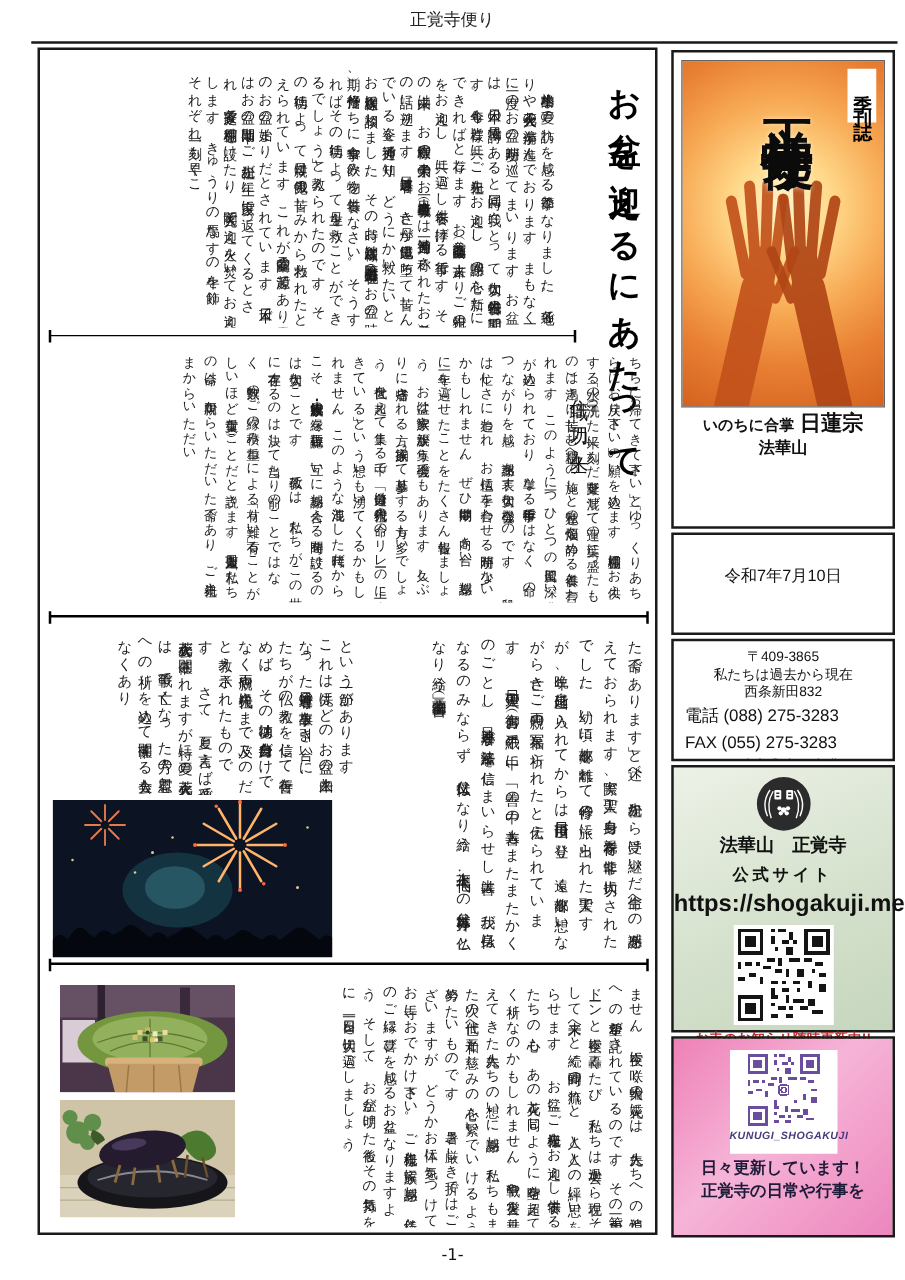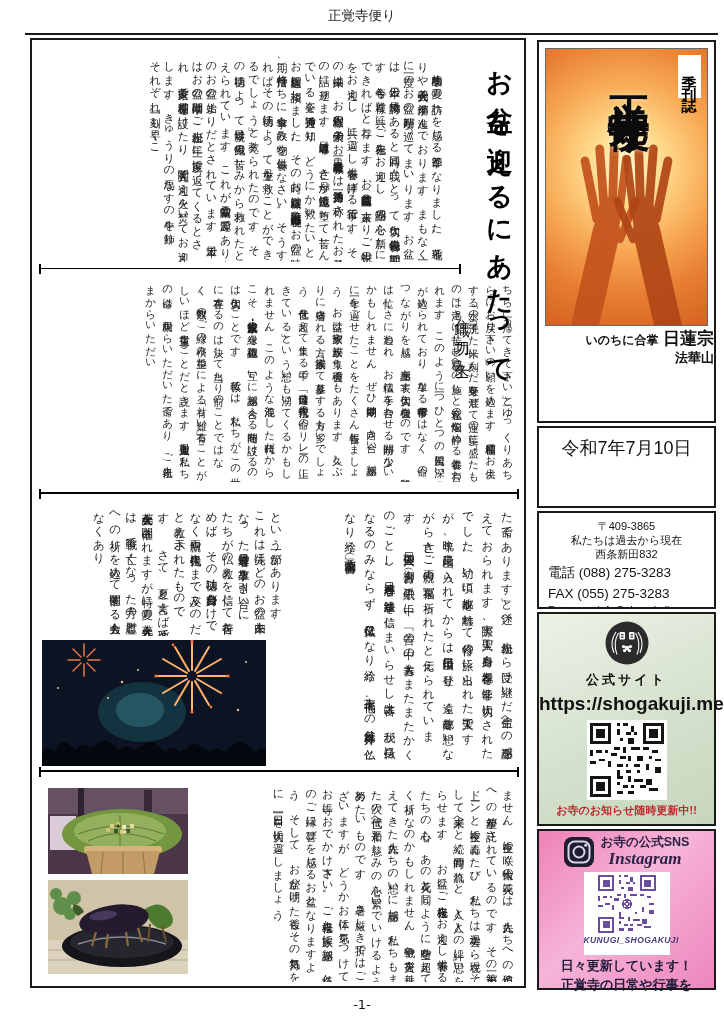--- a/index.html
+++ b/index.html
@@ -38,27 +38,27 @@
   .sbox{position:absolute;left:537px;width:179px;border:2px solid #1a1a1a;box-sizing:border-box;background:#fff;}
   #sbox-masthead{top:40px;height:383px;}
   .mast-img{position:relative;margin:6px 6px 2px 6px;height:276px;border:1px solid #666;overflow:hidden;
     background:radial-gradient(circle at 50% 42%,#fff6cf 0%,#ffd98a 22%,#f7a853 48%,#e87f33 72%,#d4621f 100%);}
   .mast-img svg{position:absolute;inset:0;width:100%;height:100%;}
   .mast-label{position:absolute;top:6px;right:6px;background:#fff;writing-mode:vertical-rl;font-weight:bold;
     font-size:15px;letter-spacing:11px;line-height:1;padding:9px 4px 1px 4px;color:#000;}
   .mast-title{position:absolute;top:14px;left:50%;transform:translateX(-46%);writing-mode:vertical-rl;
     font-family:"Liberation Serif",serif;font-weight:bold;font-size:42px;letter-spacing:5px;color:#0b0b0b;
     text-shadow:0 0 4px rgba(255,244,210,0.7);}
-  .mast-footer{text-align:right;margin-top:3px;line-height:1.2;}
+  .mast-footer{text-align:center;margin-top:3px;line-height:1.2;}
   .mf-tagline{font-size:12px;font-weight:bold;}
   .mf-denom{font-size:17px;font-weight:bold;}
   .mf-mountain{font-size:13px;font-weight:bold;margin-top:1px;}
   .mf-temple{font-size:25px;font-weight:bold;letter-spacing:10px;text-indent:10px;margin-top:2px;}
   #sbox-issue{top:426px;height:82px;text-align:center;}
-  .issue-date{font-size:18px;margin-top:8px;}
+  .issue-date{font-size:13px;margin-top:24px;}
   .issue-no{font-size:26px;font-weight:bold;margin-top:4px;letter-spacing:1px;}
   #sbox-contact{top:511px;height:98px;padding:6px 9px;overflow:hidden;}
   .c-small{font-size:11px;line-height:1.28;text-align:center;}
   .c-tel{font-size:13.5px;line-height:1.3;margin-top:3px;}
   .c-mail{font-size:10.5px;margin-top:2px;}
   #sbox-web{top:612px;height:214px;text-align:center;padding-top:6px;
     background:linear-gradient(155deg,#edf2e7 0%,#d5e1cd 55%,#c6d6bd 100%);}
   .crest{width:46px;height:46px;margin:0 auto;}
   .w-name{font-size:14.5px;font-weight:bold;margin-top:1px;}
   .w-label{font-size:13px;font-weight:bold;letter-spacing:3px;margin-top:5px;}
@@ -295,54 +295,41 @@
           <circle cx="25.4" cy="30.6" r="1.7"></circle>
       </g>
       <g fill="#2b2b2b">
         <rect x="17" y="14" width="2.5" height="1.2"></rect>
           <rect x="26.5" y="14" width="2.5" height="1.2"></rect>
         <rect x="17" y="16.5" width="2.5" height="1.2"></rect>
           <rect x="26.5" y="16.5" width="2.5" height="1.2"></rect>
       </g>
     </svg>
   </div>
+  <div class="w-name">法華山　正覚寺</div>
   <div class="w-label">公式サイト</div>
   <div class="w-url">https://shogakuji.me/</div>
   <div class="w-qr">
     <svg viewBox="0 0 25 25" shape-rendering="crispEdges">
       <g fill="#141414">
         <path d="M0,0h7v7H0z M18,0h7v7h-7z M0,18h7v7H0z"></path>
       </g>
       <g fill="#fff">
           <path d="M1,1h5v5H1z M19,1h5v5h-5z M1,19h5v5H1z"></path>
         </g>
       <g fill="#141414">
           <path d="M2,2h3v3H2z M20,2h3v3h-3z M2,20h3v3H2z"></path>
         </g>
       <path fill="#141414" d="M9,0h1v1H9z M11,0h2v1h-2z M14,1h1v2h-1z M9,2h1v2H9z M12,3h2v1h-2z M15,3h1v1h-1z M10,5h1v1h-1z M13,5h2v2h-2z M8,8h2v1H8z M11,8h1v2h-1z M14,8h3v1h-3z M18,8h2v1h-2z M21,9h2v1h-2z M0,9h1v2H0z M2,9h2v1H2z M5,9h1v1H5z M7,10h2v1H7z M10,11h2v1h-2z M13,11h1v2h-1z M16,11h2v2h-2z M20,11h1v1h-1z M22,12h2v1h-2z M3,12h2v1H3z M0,13h2v1H0z M6,13h1v2H6z M9,14h2v1H9z M12,14h1v1h-1z M15,14h2v1h-2z M19,14h1v2h-1z M22,15h2v2h-2z M9,16h1v2H9z M12,16h2v1h-2z M16,16h1v1h-1z M9,18h2v1H9z M13,18h1v2h-1z M15,19h3v1h-3z M19,19h2v2h-2z M9,20h1v1H9z M11,21h2v1h-2z M14,21h1v1h-1z M17,21h2v1h-2z M20,22h3v1h-3z M9,23h2v1H9z M13,23h2v1h-2z"></path>
     </svg>
   </div>
   <div class="w-note">お寺のお知らせ随時更新中!!</div>
 </div>
 
 <div class="sbox" id="sbox-sns">
-  <div class="sns-head">
-    <div class="ig-icon">
-      <svg viewBox="0 0 30 30">
-        <rect width="30" height="30" rx="8" fill="#201c30"></rect>
-        <rect x="4.5" y="4.5" width="21" height="21" rx="6" fill="none" stroke="#d9d2ea" stroke-width="2"></rect>
-        <circle cx="15" cy="15" r="5.5" fill="none" stroke="#d9d2ea" stroke-width="2"></circle>
-        <circle cx="21.8" cy="8.2" r="1.6" fill="#d9d2ea"></circle>
-      </svg>
-    </div>
-    <div>
-      <div class="sns-label">お寺の公式SNS</div>
-      <div class="sns-platform">Instagram</div>
-    </div>
-  </div>
   <div class="sns-qr-card">
     <svg viewBox="0 0 25 25" shape-rendering="crispEdges">
       <g fill="#6a4d9e">
           <path d="M0,0h7v7H0z M18,0h7v7h-7z M0,18h7v7H0z"></path>
         </g>
       <g fill="#fff">
           <path d="M1,1h5v5H1z M19,1h5v5h-5z M1,19h5v5H1z"></path>
         </g>
       <g fill="#6a4d9e">
           <path d="M2,2h3v3H2z M20,2h3v3h-3z M2,20h3v3H2z"></path>

